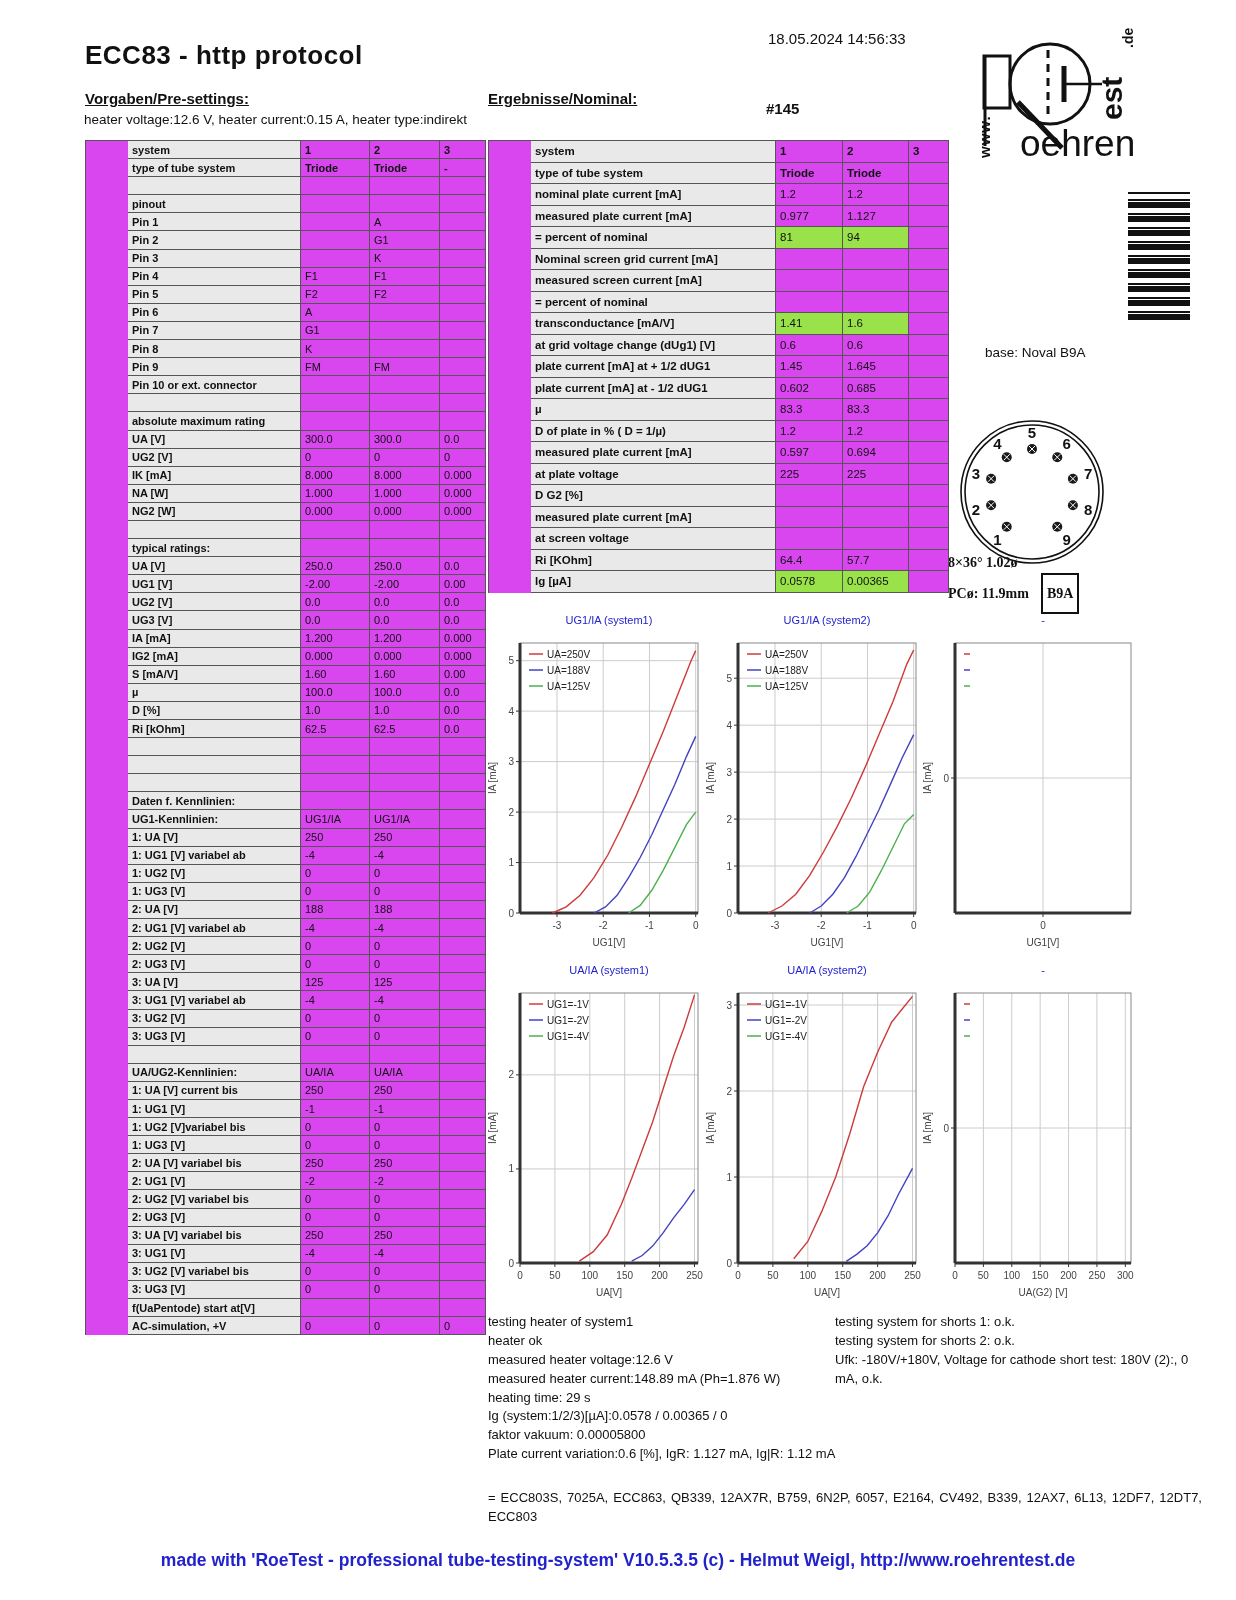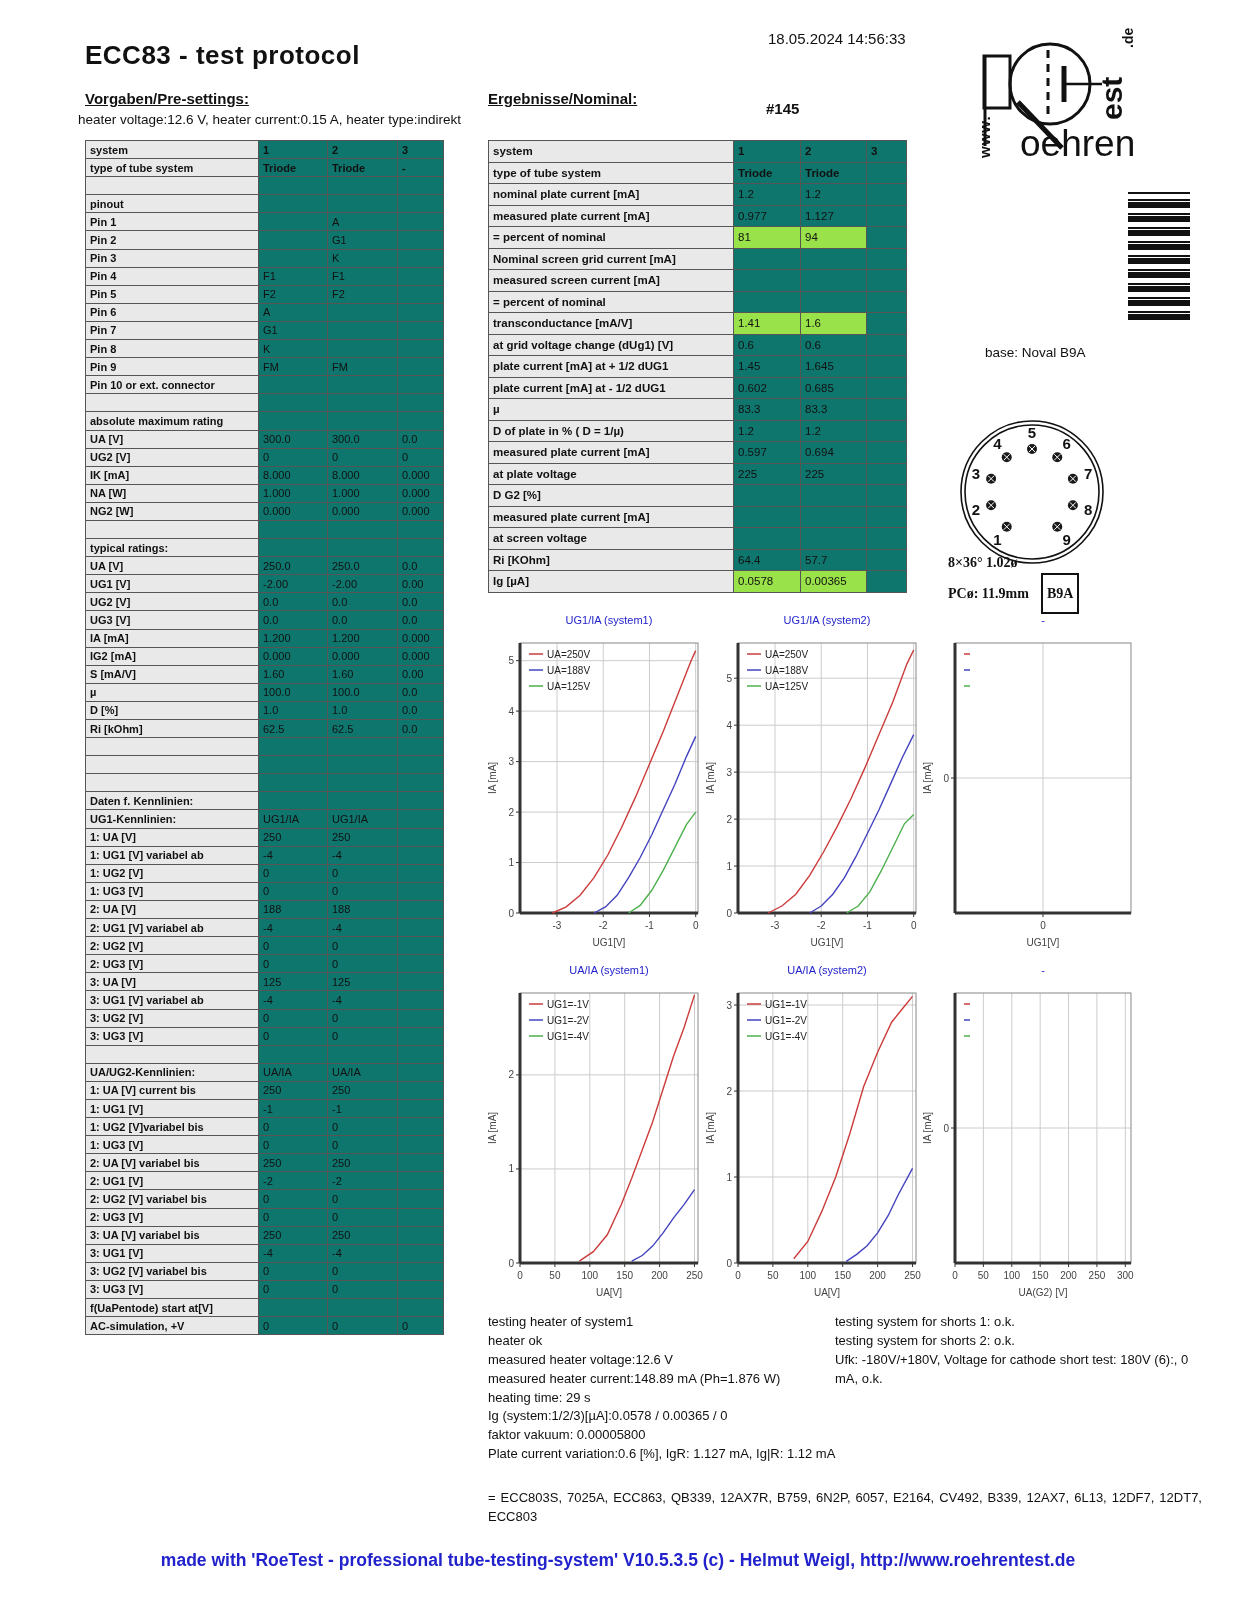--- a/index.html
+++ b/index.html
@@ -4,24 +4,24 @@
 <style>
   html,body{margin:0;padding:0;}
   body{width:1236px;height:1600px;position:relative;background:#fff;
        font-family:"Liberation Sans",sans-serif;color:#111;overflow:hidden;}
   .abs{position:absolute;}
   .page-title{left:85px;top:40px;font-size:26px;font-weight:bold;letter-spacing:.5px;}
   .datetime{left:768px;top:30px;font-size:15px;}
   .sec-head{font-size:15px;font-weight:bold;text-decoration:underline;}
   .pre-head{left:85px;top:90px;}
   .res-head{left:488px;top:90px;}
-  .heater-line{left:71px;top:112px;font-size:13.5px;padding-left:7px;}
+  .heater-line{left:77px;top:112px;font-size:13.5px;padding-left:7px;}
   .serial{left:766px;top:100px;font-size:15px;font-weight:bold;}
   
-  .tbl{position:absolute;display:grid;border-top:1px solid #555;border-left:1px solid #555;background:#0f766e;}
+  .tbl{position:absolute;display:grid;border-top:1px solid #555;border-left:1px solid #555;background:#d946ef;padding-left:42px;}
   .tbl .cell{border-right:1px solid #555;border-bottom:1px solid #555;padding:0 2px 0 4px;
              overflow:hidden;white-space:nowrap;display:flex;align-items:center;}
   .cell.lbl{background:#e9e9e9;font-weight:bold;}
   .cell.bold{font-weight:bold;}
   .cell.green{background:var(--hl);}
   #pre-table{left:85px;top:140px;width:358px;font-size:11px;
              grid-template-columns:173px 69px 70px 46px;grid-auto-rows:18.1px;}
   #res-table{left:488px;top:140px;width:418px;font-size:11.5px;
              grid-template-columns:245px 67px 66px 40px;grid-auto-rows:21.5px;}
   
@@ -55,21 +55,21 @@
   .logo text{fill:#111;}
   .lg-www{font-size:15px;font-weight:bold;letter-spacing:1px;}
   .lg-oehren{font-size:37px;}
   .lg-est{font-size:30px;font-weight:bold;}
   .lg-de{font-size:14px;font-weight:bold;}
 </style>
 </head>
 <body>
 
 <div class="abs datetime">18.05.2024  14:56:33</div>
-<div class="abs page-title">ECC83  -  test protocol</div>
+<div class="abs page-title">ECC83  -  http protocol</div>
 <div class="abs sec-head pre-head">Vorgaben/Pre-settings:</div>
 <div class="abs sec-head res-head">Ergebnisse/Nominal:</div>
 <div class="abs heater-line">heater voltage:12.6 V, heater current:0.15 A, heater type:indirekt</div>
 <div class="abs serial">#145</div>
 
 <svg class="abs logo" width="175" height="150" viewBox="0 0 175 150">
   <g transform="translate(28,140) rotate(-90)">
       <text class="lg-www">www.</text>
     </g>
   <rect x="22" y="38" width="26" height="52" fill="none" stroke="#111" stroke-width="3"></rect>
@@ -509,21 +509,21 @@
 <div class="notes" id="notes-left">
     <div>testing heater of system1</div>
     <div>heater ok</div>
     <div>measured heater voltage:12.6 V</div>
     <div>measured heater current:148.89 mA (Ph=1.876 W)</div>
     <div>heating time: 29 s</div>
   </div>
 <div class="notes" id="notes-right">
     <div>testing system for shorts 1: o.k.</div>
     <div>testing system for shorts 2: o.k.</div>
-    <div>Ufk: -180V/+180V, Voltage for cathode short test: 180V (6):, 0 mA, o.k.</div>
+    <div>Ufk: -180V/+180V, Voltage for cathode short test: 180V (2):, 0 mA, o.k.</div>
   </div>
 <div class="notes" id="notes-left2">
     <div>Ig (system:1/2/3)[µA]:0.0578 / 0.00365 / 0</div>
     <div>faktor vakuum: 0.00005800</div>
     <div>Plate current variation:0.6 [%], IgR: 1.127 mA, Ig|R: 1.12 mA</div>
   </div>
 <div class="abs equivalents">= ECC803S,  7025A,  ECC863,  QB339,  12AX7R,  B759,  6N2P,  6057,  E2164,  CV492,  B339, 12AX7, 6L13, 12DF7, 12DT7, ECC803</div>
 <div class="abs footer">made with 'RoeTest - professional tube-testing-system' V10.5.3.5 (c) - Helmut Weigl, http://www.roehrentest.de</div>
 
 <svg class="chart" style="left:485px;top:592px" width="220" height="360">

